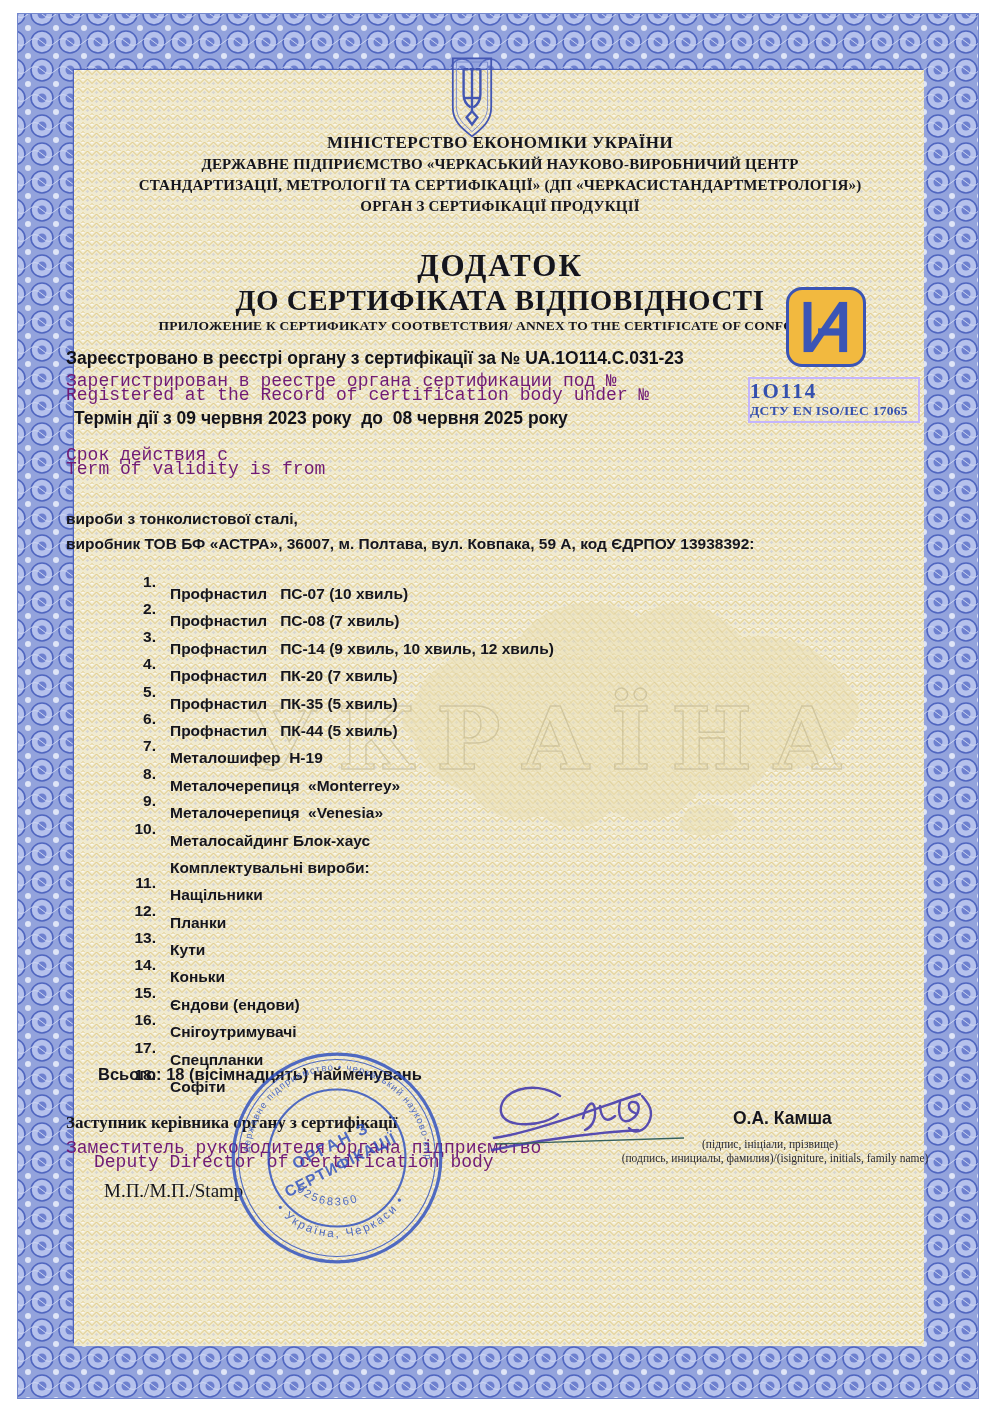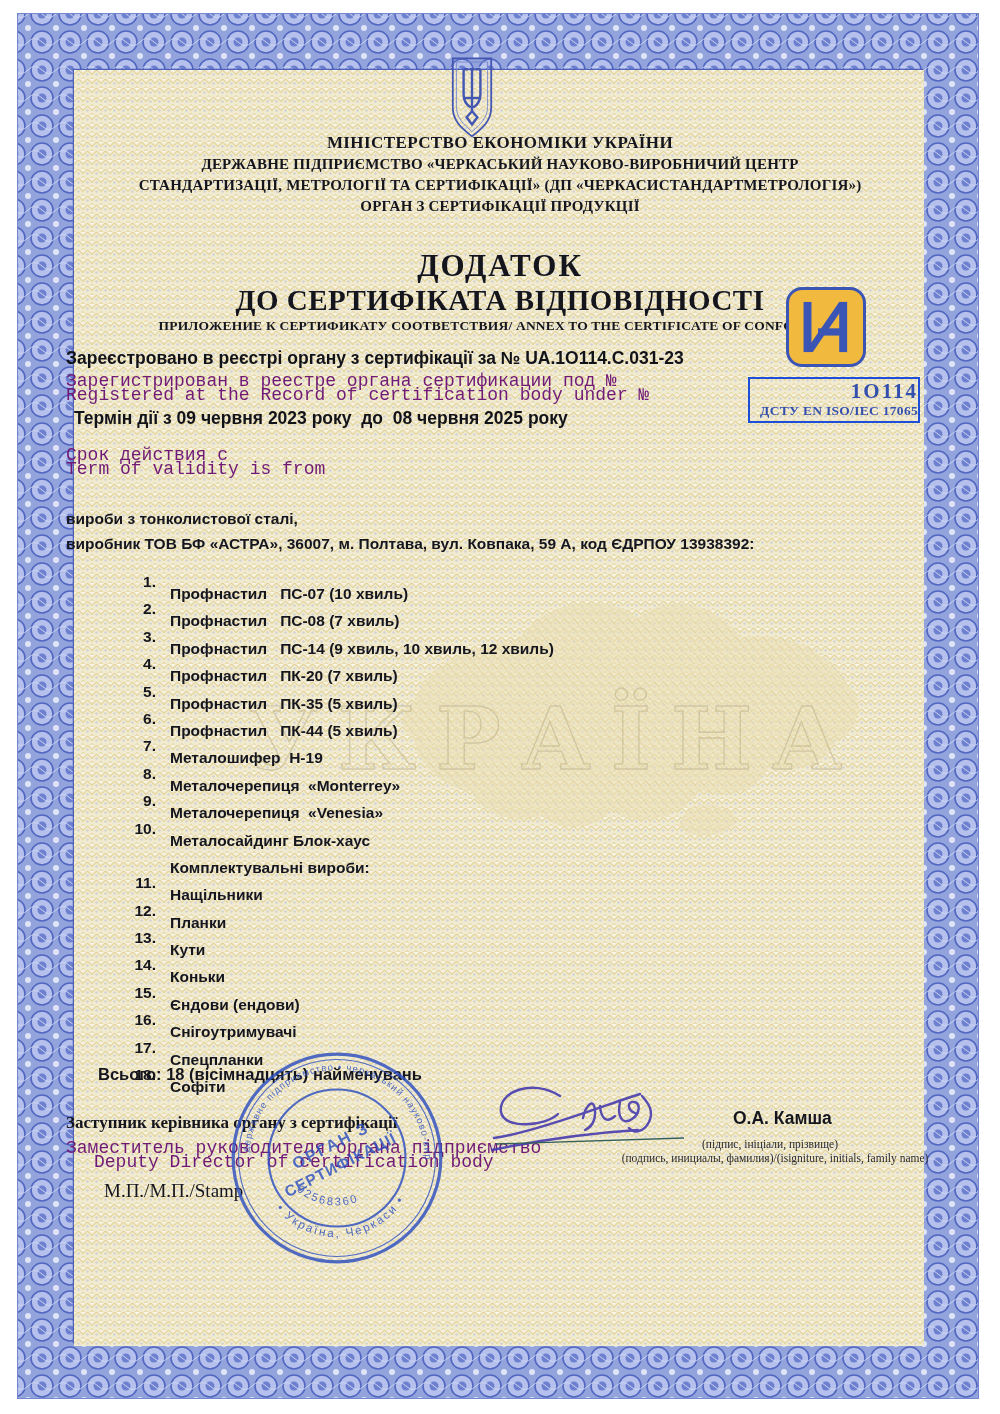--- a/index.html
+++ b/index.html
@@ -29,22 +29,22 @@
   .subtitle{font-size:13.5px;letter-spacing:.2px;}
   .mainline{font-size:17.5px;color:#121219;white-space:pre-wrap;}
   .intro{font-size:15.5px;white-space:pre-wrap;}
   .p-row{position:relative;height:27.4px;font-family:"Liberation Sans",sans-serif;font-weight:bold;font-size:15.5px;}
   .p-num{position:absolute;left:0;width:40px;text-align:right;}
   .p-txt{position:absolute;left:54px;white-space:pre-wrap;margin-top:12px;}
   .wm-country{position:absolute;left:248px;top:688px;font-family:"DejaVu Serif",serif;font-weight:bold;
       font-size:86px;letter-spacing:20px;color:transparent;-webkit-text-stroke:1.3px rgba(186,174,134,.55);}
   .badge{position:absolute;left:786px;top:287px;width:80px;height:80px;border-radius:16px;
          background:#f2b93f;border:3px solid #3b55b5;box-sizing:border-box;}
-  .badge-box{position:absolute;left:748px;top:377px;width:172px;height:46px;border:2px solid #1d4ed8;
-         box-sizing:border-box;text-align:right;color:#3450ae;}
+  .badge-box{position:absolute;left:748px;top:377px;width:172px;height:46px;border:2px solid #c4b5fd;
+         box-sizing:border-box;text-align:left;color:#3450ae;}
   .badge-code{font-size:21px;letter-spacing:2px;line-height:23px;margin-top:1px;}
   .badge-std{font-size:13.5px;line-height:15px;letter-spacing:.3px;}
   .sig-name{font-size:17.5px;}
   .hint{font-size:11.5px;line-height:13px;color:#2a2a33;text-align:center;}
 </style>
 </head>
 <body>
 
 <div class="page">
 

